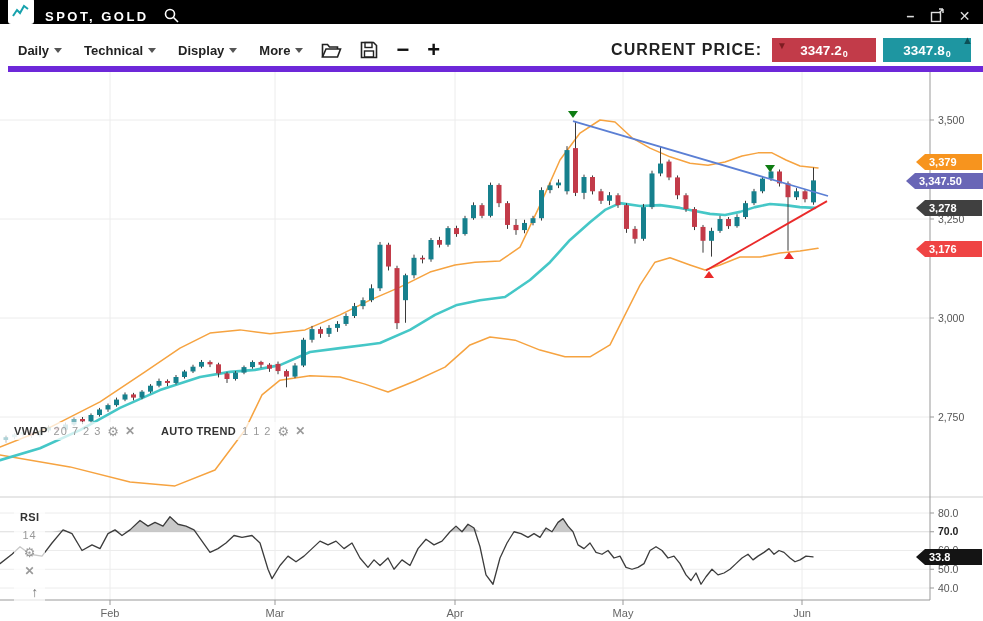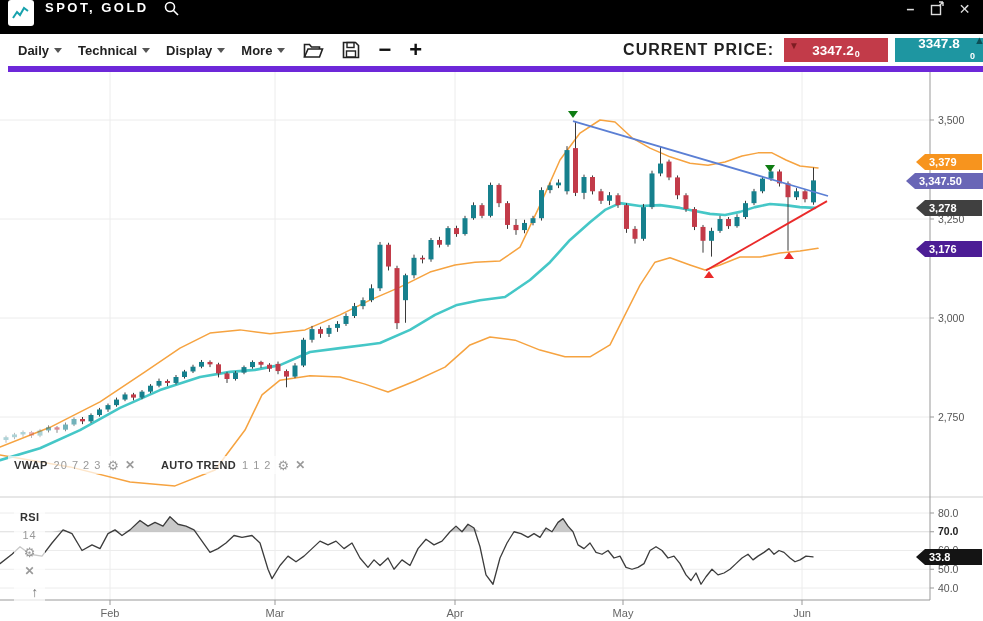--- a/index.html
+++ b/index.html
@@ -1,44 +1,44 @@
 <!DOCTYPE html>
 <html><head>
 <meta charset="utf-8">
 <style>
   html,body{margin:0;padding:0;background:#fff;width:983px;height:621px;overflow:hidden;
     font-family:"Liberation Sans",sans-serif;-webkit-font-smoothing:antialiased;}
   #app{position:relative;width:983px;height:621px;background:#fff;}
   
-  .titlebar{position:absolute;top:0;left:0;width:983px;height:34px;background:#000;
-    display:flex;align-items:flex-start;}
+  .titlebar{position:absolute;top:0;left:0;width:983px;height:24px;background:#000;
+    display:flex;align-items:flex-end;}
   .logo{width:26px;height:26px;background:#fff;border-radius:3px;margin-left:8px;
     display:flex;align-items:center;justify-content:center;}
   .tb-title{color:#fff;font-size:13px;font-weight:bold;letter-spacing:2.5px;margin-left:11px;}
   .tb-search{margin-left:14px;display:flex;align-items:center;cursor:pointer;}
   .win-controls{margin-left:auto;display:flex;align-items:center;gap:10px;margin-right:10px;}
   .win-btn{color:#ddd;width:17px;height:17px;display:flex;align-items:center;justify-content:center;
     font-size:14px;cursor:pointer;}
   .win-min{align-items:flex-end;font-weight:bold;}
   
   .toolbar{position:absolute;top:34px;left:8px;width:983px;height:38px;background:#fff;
     border-bottom:6px solid #6d28d9;display:flex;align-items:center;box-sizing:border-box;}
-  .menu{display:flex;align-items:center;gap:5px;margin-left:16px;font-size:13px;font-weight:bold;
+  .menu{display:flex;align-items:center;gap:5px;margin-left:22px;font-size:13px;font-weight:bold;
     color:#222;cursor:pointer;}
   .menu:first-child{margin-left:10px;}
   .caret{width:0;height:0;border-left:4px solid transparent;border-right:4px solid transparent;
     border-top:5px solid #555;margin-top:1px;}
   .tool-icon{margin-left:18px;cursor:pointer;display:flex;align-items:center;}
   .tool-zoom{font-size:22px;font-weight:bold;color:#111;margin-left:18px;cursor:pointer;line-height:20px;}
   .cp-label{margin-left:auto;font-size:16px;font-weight:bold;letter-spacing:1px;color:#222;}
   .badge{height:24px;display:flex;align-items:center;justify-content:center;color:#fff;
     font-size:13.5px;font-weight:bold;padding:0 8px;position:relative;cursor:pointer;}
   .badge small{font-size:9px;align-self:flex-end;margin-bottom:3px;margin-left:1px;}
   .badge-bid{margin-left:10px;width:88px;}
-  .badge-ask{margin-left:7px;width:72px;margin-right:8px;flex-direction:column;}
+  .badge-ask{margin-left:7px;width:72px;margin-right:20px;}
   .bid-arrow{position:absolute;left:5px;top:2px;font-size:10px;color:#7d1c22;}
   .ask-arrow{position:absolute;right:-2px;top:-4px;font-size:11px;color:#0c4f56;}
   
   .chart-wrap{position:absolute;top:72px;left:0;width:983px;height:549px;}
   #chart-svg{position:absolute;top:0;left:0;}
   .ind-row{position:absolute;display:flex;align-items:center;gap:6px;
     background:rgba(255,255,255,0.72);padding:2px 6px;font-size:11px;color:#888;}
   .ind-name{font-weight:bold;color:#333;font-size:11px;letter-spacing:.3px;}
   .ind-params{color:#999;font-size:11px;letter-spacing:1px;}
   .ind-gear{color:#999;font-size:13px;cursor:pointer;line-height:11px;}
@@ -560,21 +560,21 @@
         <line x1="275" y1="528" x2="275" y2="533" stroke="#999999" stroke-width="1"></line>
         <text x="275" y="545" text-anchor="middle" font-size="11" fill="#666666" font-family="&quot;Liberation Sans&quot;,sans-serif" font-weight="normal">Mar</text>
         <line x1="455" y1="528" x2="455" y2="533" stroke="#999999" stroke-width="1"></line>
         <text x="455" y="545" text-anchor="middle" font-size="11" fill="#666666" font-family="&quot;Liberation Sans&quot;,sans-serif" font-weight="normal">Apr</text>
         <line x1="623" y1="528" x2="623" y2="533" stroke="#999999" stroke-width="1"></line>
         <text x="623" y="545" text-anchor="middle" font-size="11" fill="#666666" font-family="&quot;Liberation Sans&quot;,sans-serif" font-weight="normal">May</text>
         <line x1="802" y1="528" x2="802" y2="533" stroke="#999999" stroke-width="1"></line>
         <text x="802" y="545" text-anchor="middle" font-size="11" fill="#666666" font-family="&quot;Liberation Sans&quot;,sans-serif" font-weight="normal">Jun</text>
       </svg>
 
-    <div class="ind-row" style="top:384px;left:8px;">
+    <div class="ind-row" style="top:350px;left:8px;">
       <span class="ind-name">VWAP</span>
       <span class="ind-params">20 7 2 3</span>
       <span class="ind-gear">⚙</span>
       <span class="ind-x">✕</span>
       <span class="gap"></span>
       <span class="ind-name">AUTO TREND</span>
       <span class="ind-params">1 1 2</span>
       <span class="ind-gear">⚙</span>
       <span class="ind-x">✕</span>
     </div>
@@ -584,17 +584,17 @@
       <span class="ind-params">14</span>
       <span class="ind-gear">⚙</span>
       <span class="ind-x">✕</span>
       <span class="ind-up">↑</span>
     </div>
 
     <div id="tags">
         <div class="price-tag" style="background: rgb(247, 148, 30); top: 82px; left: 916px; min-width: 46px;">3,379</div>
         <div class="price-tag" style="background: rgb(105, 102, 182); top: 101px; left: 906px; min-width: 62px;">3,347.50</div>
         <div class="price-tag" style="background: #404040; top: 128px; left: 916px; min-width: 46px;">3,278</div>
-        <div class="price-tag" style="background: #4c1d95; top: 169px; left: 916px; min-width: 46px;">3,176</div>
+        <div class="price-tag" style="background: #ef4444; top: 169px; left: 916px; min-width: 46px;">3,176</div>
         <div class="price-tag" style="background: rgb(20, 20, 20); top: 476.875px; left: 916px; min-width: 46px;">33.8</div>
       </div>
   </div>
 </div>
 
 </body></html>

